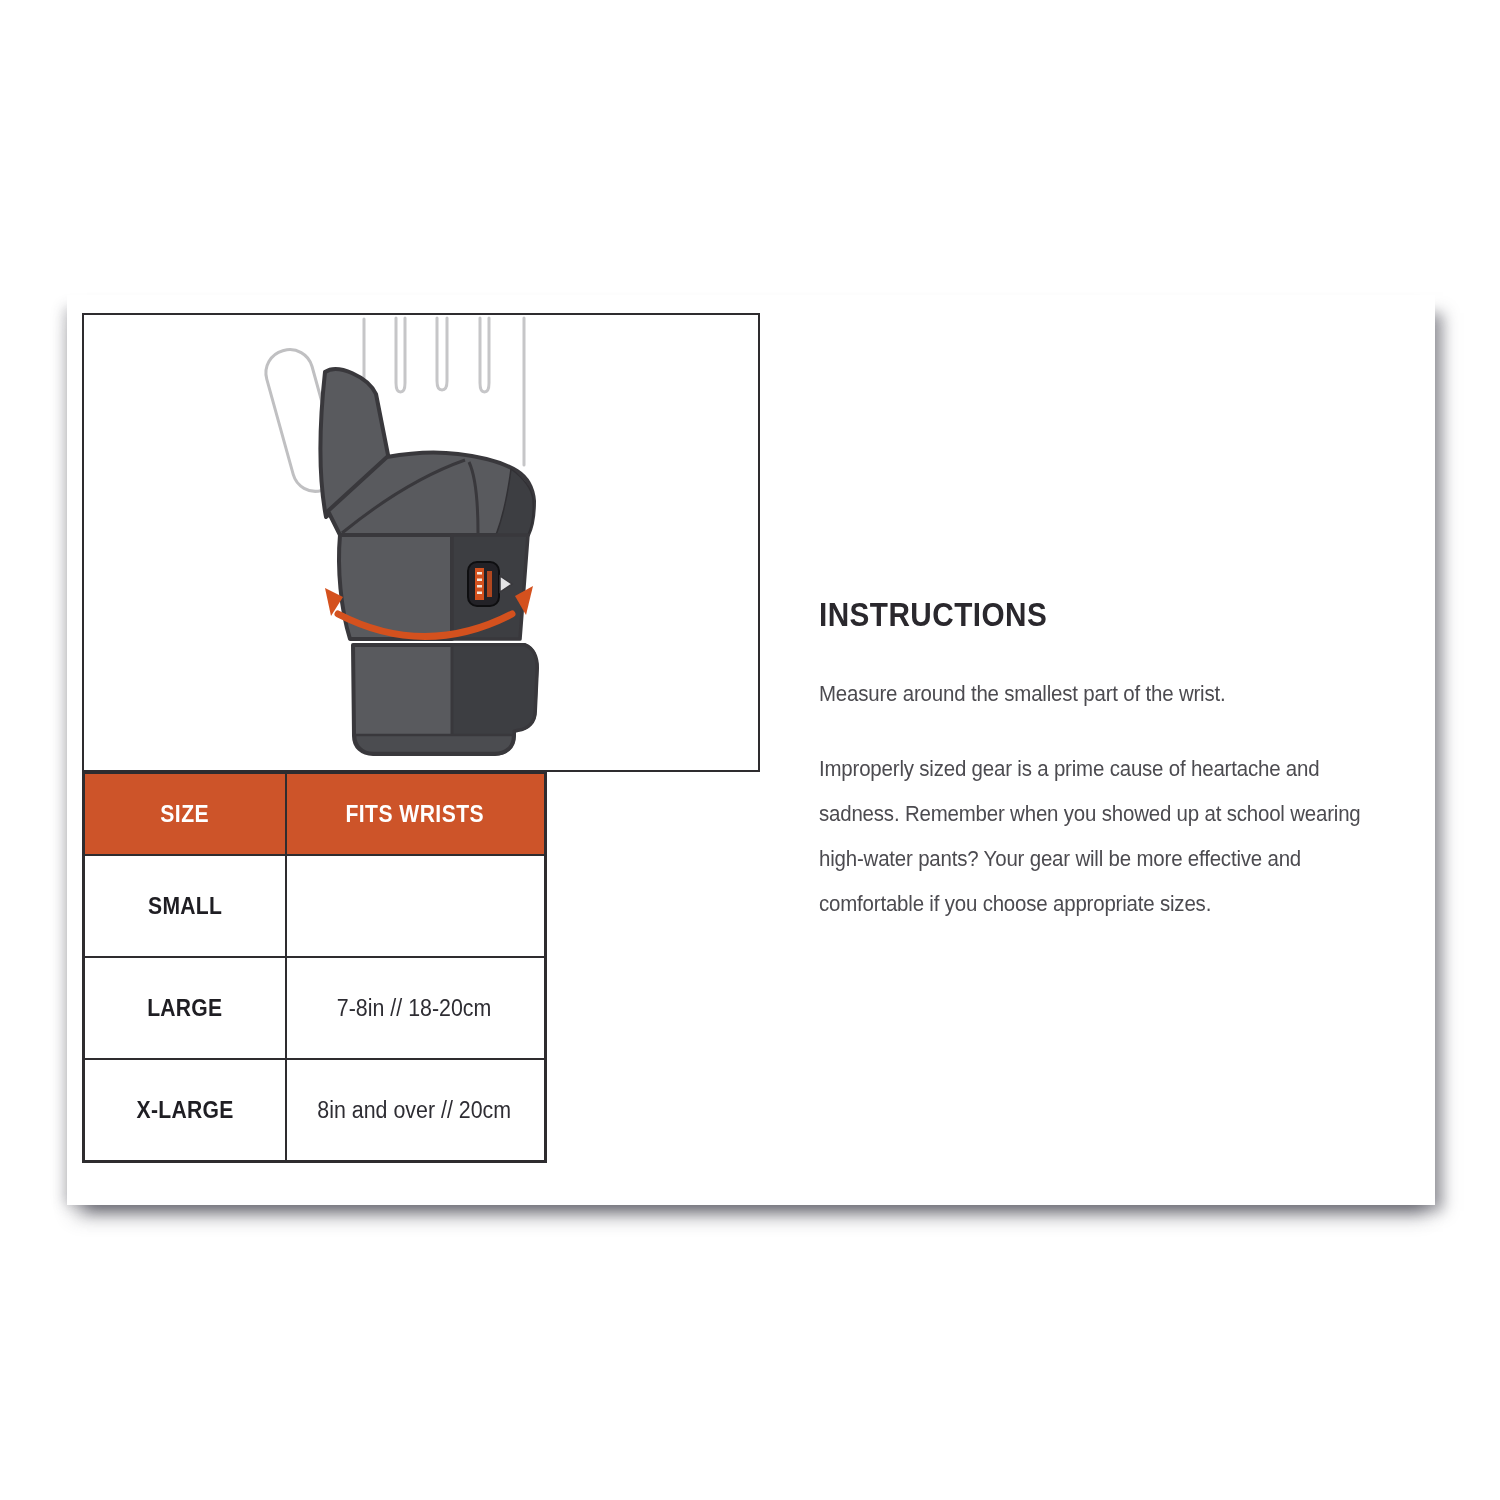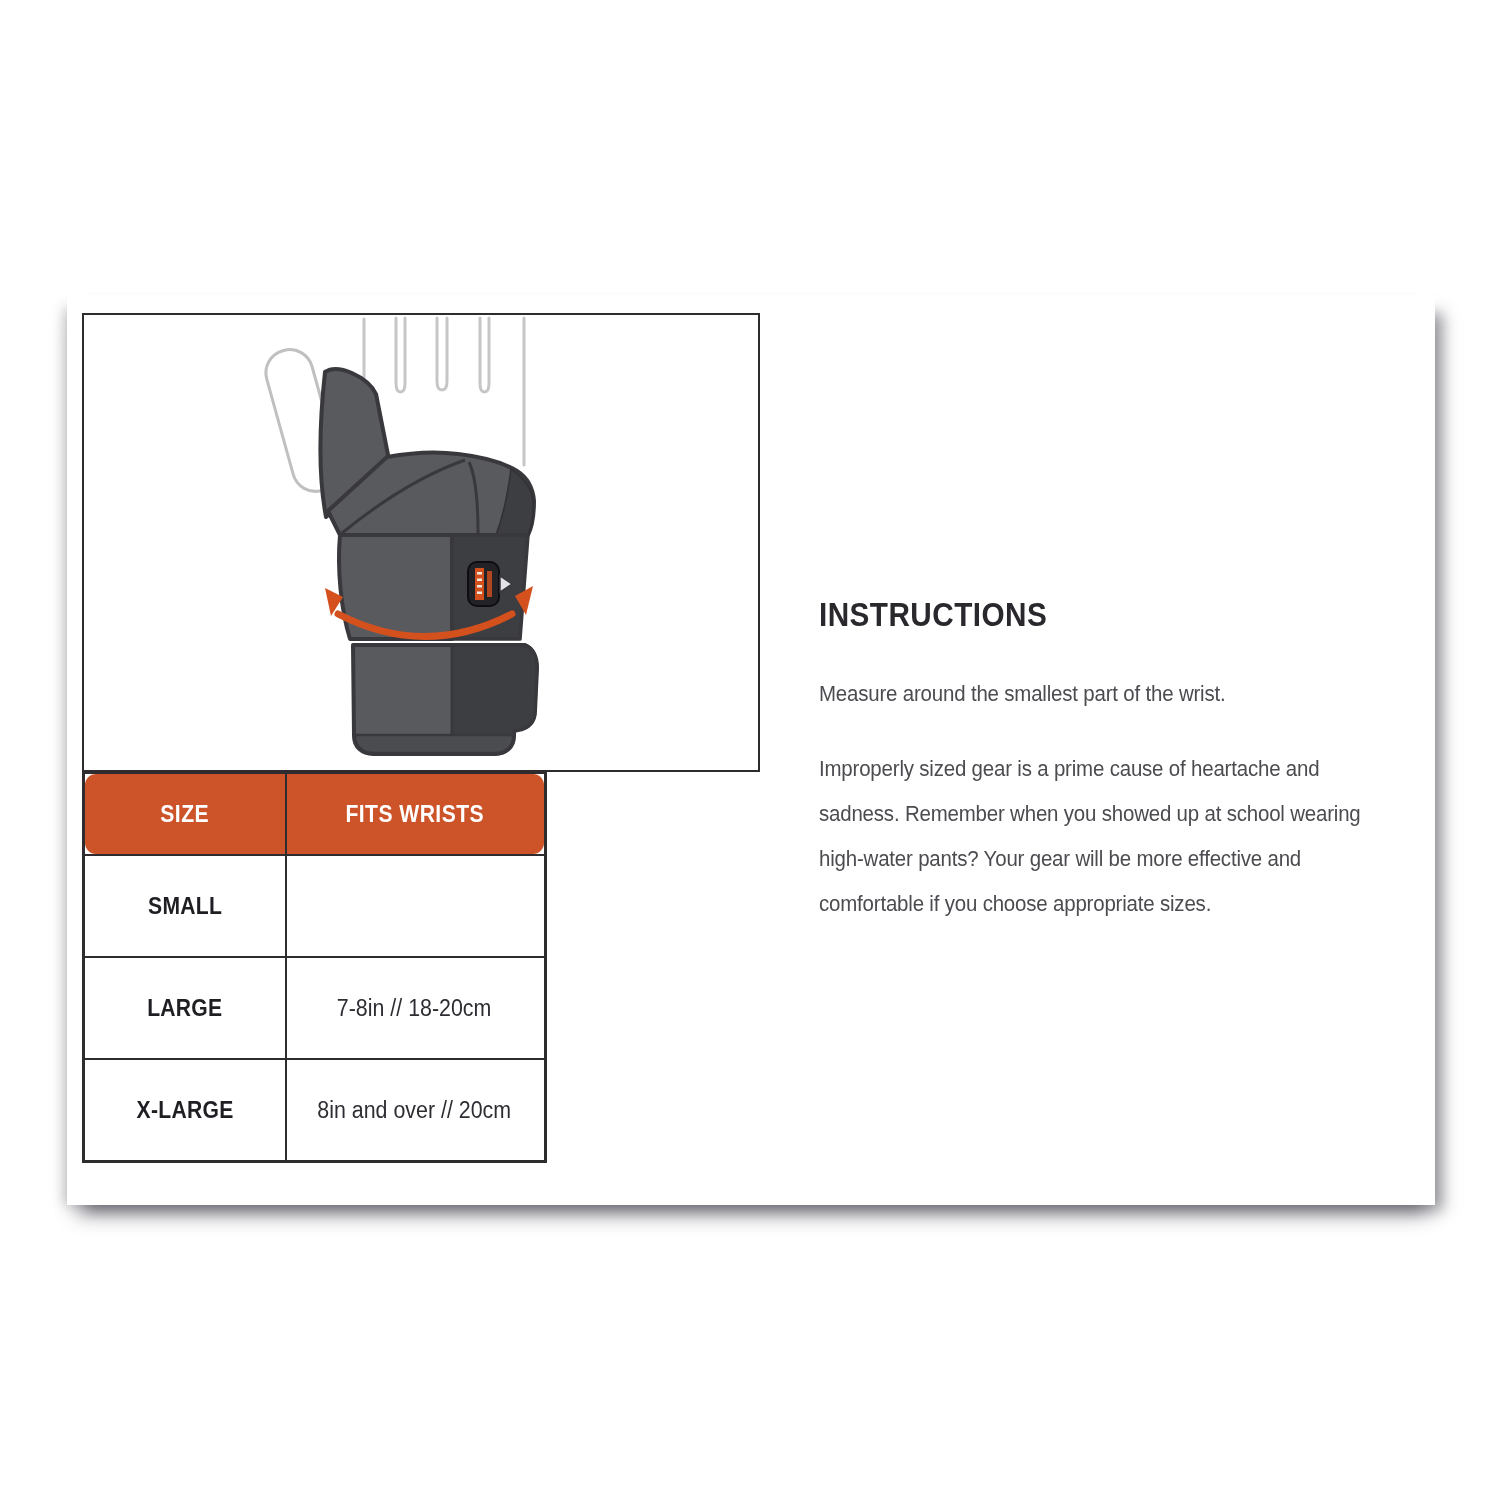--- a/index.html
+++ b/index.html
@@ -27,21 +27,21 @@
     position:absolute;left:15px;top:18px;width:678px;height:459px;
     border:2px solid var(--border-dark);background:#fff;
   }
   .illus-box svg{display:block;width:674px;height:455px;}
   
   .sizing-table{
     position:absolute;left:15px;top:476px;width:465px;
     border:3px solid var(--border-dark);background:#fff;
   }
   .t-row{display:flex;width:100%;height:102px;border-top:2px solid var(--border-dark);}
-  .t-row.header{height:80px;border-top:none;background:var(--accent-orange);border-radius:11px;}
+  .t-row.header{height:80px;border-top:none;background:var(--accent-orange);}
   .t-cell{display:flex;align-items:center;justify-content:center;}
   .t-cell.c1{width:202px;border-right:2px solid var(--border-dark);}
   .t-cell.c2{width:255px;align-items:center;}
   .t-row.header .t-cell{border-right-color:var(--border-dark);}
   .hdr-label{color:#ffffff;font-weight:bold;font-size:24px;letter-spacing:.5px;
     display:inline-block;transform:scaleX(.88);}
   .size-label{color:var(--table-label-text);font-weight:bold;font-size:24px;letter-spacing:.3px;
     display:inline-block;transform:scaleX(.88);}
   .fits-value{color:var(--table-value-text);font-size:23px;letter-spacing:0;
     display:inline-block;transform:scaleX(.93);white-space:nowrap;}

